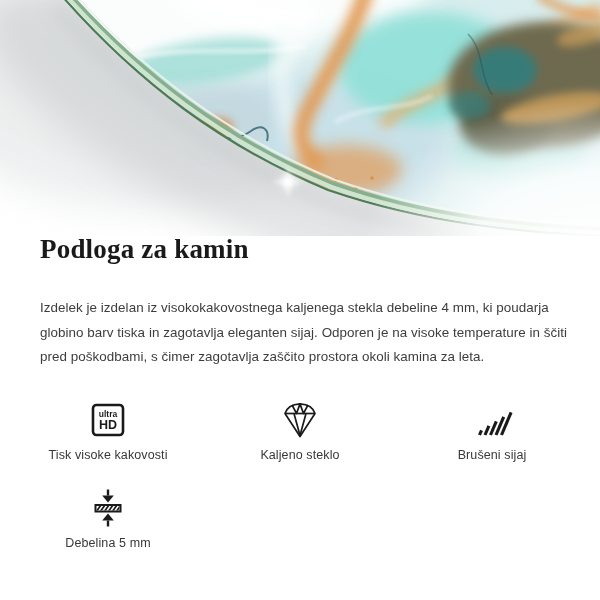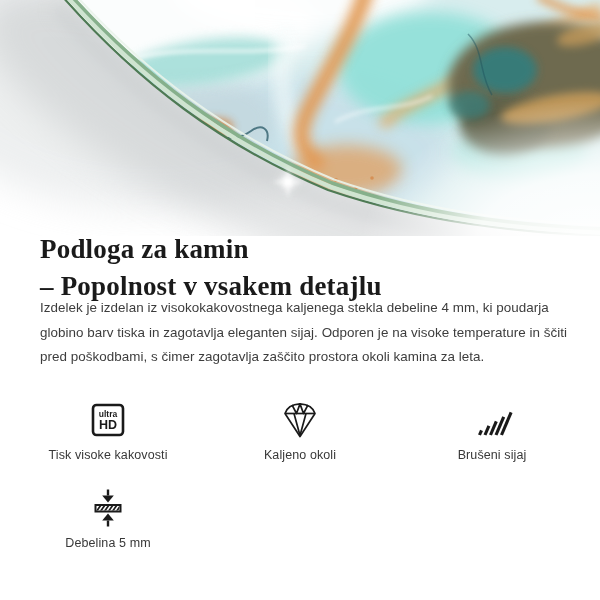--- a/index.html
+++ b/index.html
@@ -105,21 +105,20 @@
 
     <g transform="translate(288,182)">
       <circle r="7" fill="#ffffff" opacity="0.9" filter="url(#b4)"></circle>
       <path d="M0,-17 L2.1,-2.1 L17,0 L2.1,2.1 L0,17 L-2.1,2.1 L-17,0 L-2.1,-2.1 Z" fill="#ffffff" opacity="0.95" filter="url(#b2)"></path>
       <path d="M0,-17 L2.1,-2.1 L17,0 L2.1,2.1 L0,17 L-2.1,2.1 L-17,0 L-2.1,-2.1 Z" transform="rotate(45) scale(0.5)" fill="#ffffff" opacity="0.8" filter="url(#b2)"></path>
     </g>
   </svg>
 
   <h1 class="heading">
     <span>Podloga za kamin</span>
-    <span>– Popolnost v vsakem detajlu</span>
   </h1>
 
   <p class="desc">Izdelek je izdelan iz visokokakovostnega kaljenega stekla debeline 4 mm, ki poudarja globino barv tiska in zagotavlja eleganten sijaj. Odporen je na visoke temperature in ščiti pred poškodbami, s čimer zagotavlja zaščito prostora okoli kamina za leta.</p>
 
   <div class="features">
 
 
     <div class="feature">
       <span class="icon-box">
         <svg width="44" height="44" viewBox="0 0 44 44">
@@ -136,21 +135,21 @@
       <span class="icon-box">
         <svg width="44" height="44" viewBox="0 0 44 44">
           <g fill="none" stroke-width="1.7" stroke-linejoin="round" stroke="#1a1a1a">
             <path d="M7,15.5 C9,9 13.5,6.3 22,5.8 C30.5,6.3 35,9 37,15.5 L22,38.5 Z"></path>
             <path d="M7.5,15.5 H36.5"></path>
             <path d="M14,6.8 L18.5,15.5 L22,5.9 L25.5,15.5 L30,6.8"></path>
             <path d="M16,15.5 L22,37.5 M28,15.5 L22,37.5"></path>
           </g>
         </svg>
       </span>
-      <span class="label">Kaljeno okoli</span>
+      <span class="label">Kaljeno steklo</span>
     </div>
 
     <div class="feature">
       <span class="icon-box">
         <svg width="44" height="44" viewBox="0 0 44 44">
           <g stroke-width="3.1" fill="none" stroke="#1a1a1a">
             <path d="M9.5,37 L11.5,32.3"></path>
             <path d="M15,37 L18.9,27.8"></path>
             <path d="M20.5,37 L26.3,23.3"></path>
             <path d="M26,37 L33.7,18.8"></path>

